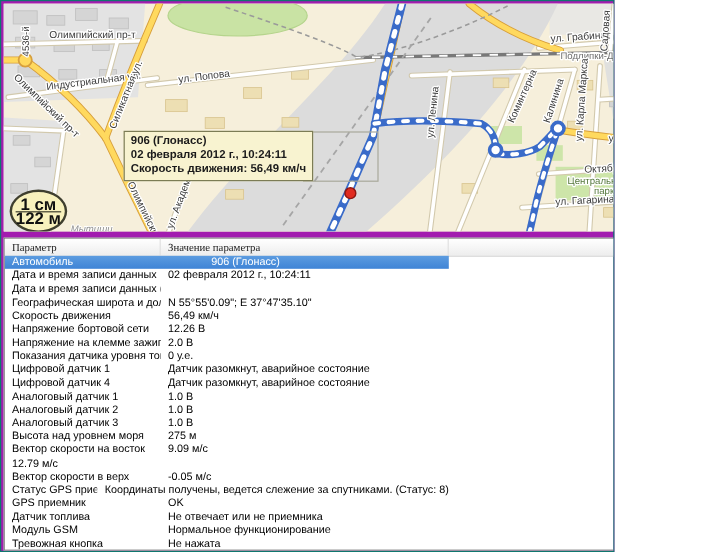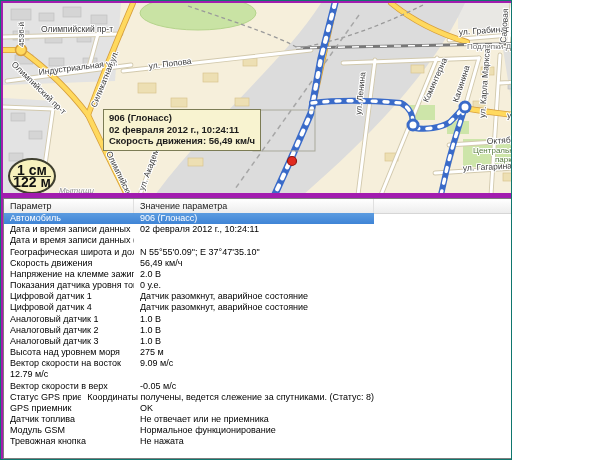--- a/index.html
+++ b/index.html
@@ -19,31 +19,31 @@
            white-space:nowrap;z-index:5;}
   .mapscale{position:absolute;left:5px;top:155px;width:44px;height:32px;background:#f8f1bd;
             border:2px solid #3f3f2f;border-radius:50%;display:flex;flex-direction:column;
             align-items:center;justify-content:center;z-index:5;}
   .mapscale span{font-size:14px;font-weight:bold;color:#111;line-height:11px;}
   .mapscale .sc-top{border-bottom:1px solid #3f3f2f;padding:0 4px;}
   
   .grid{position:absolute;left:2px;top:197px;width:596px;height:261px;background:#ffffff;
         border:1px solid #7e7e7e;box-sizing:border-box;}
   .ghead{display:flex;height:14px;background:linear-gradient(#ffffff,#ededed);
-         border-bottom:1px solid #d6d6d6;font-size:9px;color:#222;}
+         border-bottom:1px solid #d6d6d6;font-size:9px;color:#222;font-family:Liberation Serif, serif;}
   .ghead .h1{width:130px;box-sizing:border-box;padding-left:6px;line-height:14px;
              border-right:1px solid #e0e0e0;}
   .ghead .h2{width:240px;box-sizing:border-box;padding-left:6px;line-height:14px;
              border-right:1px solid #e0e0e0;}
   .ghead .hf{flex:1;}
   .gbody{position:absolute;left:0;top:14px;right:15px;bottom:0;overflow:hidden;}
   .trow{display:flex;width:370px;height:11.18px;font-size:9px;line-height:11px;color:#000;}
   .trow .c1{width:130px;box-sizing:border-box;padding-left:6px;white-space:nowrap;overflow:hidden;}
   .trow .c2{box-sizing:border-box;padding-left:6px;white-space:nowrap;}
-  .trow.sel{background:linear-gradient(#5c9ce0,#3f84d6);color:#fff;}
+  .trow.sel{background:linear-gradient(#5c9ce0,#3f84d6);color:#fff;gap:36px;}
   
   .vscroll{position:absolute;top:0;right:0;width:15px;height:100%;background:#f3f3f1;
            border-left:1px solid #e3e3e3;box-sizing:border-box;}
   .sbtn{position:absolute;left:0;width:14px;height:14px;background:#f3f3f1;
         display:flex;align-items:center;justify-content:center;}
   .sbtn.up{top:0;}
   .sbtn.down{bottom:0;}
   .tri-up{width:0;height:0;border-left:3.5px solid transparent;border-right:3.5px solid transparent;
           border-bottom:4.5px solid #555;}
   .tri-down{width:0;height:0;border-left:3.5px solid transparent;border-right:3.5px solid transparent;
@@ -256,20 +256,24 @@
         </div>
         <div class="trow">
           <div class="c1">Географическая широта и долгота</div>
           <div class="c2">N 55°55'0.09"; E 37°47'35.10"</div>
         </div>
         <div class="trow">
           <div class="c1">Скорость движения</div>
           <div class="c2">56,49 км/ч</div>
         </div>
         <div class="trow">
+          <div class="c1">Напряжение бортовой сети</div>
+          <div class="c2">12.26 В</div>
+        </div>
+        <div class="trow">
           <div class="c1">Напряжение на клемме зажигания</div>
           <div class="c2">2.0 В</div>
         </div>
         <div class="trow">
           <div class="c1">Показания датчика уровня топлива</div>
           <div class="c2">0 у.е.</div>
         </div>
         <div class="trow">
           <div class="c1">Цифровой датчик 1</div>
           <div class="c2">Датчик разомкнут, аварийное состояние</div>

